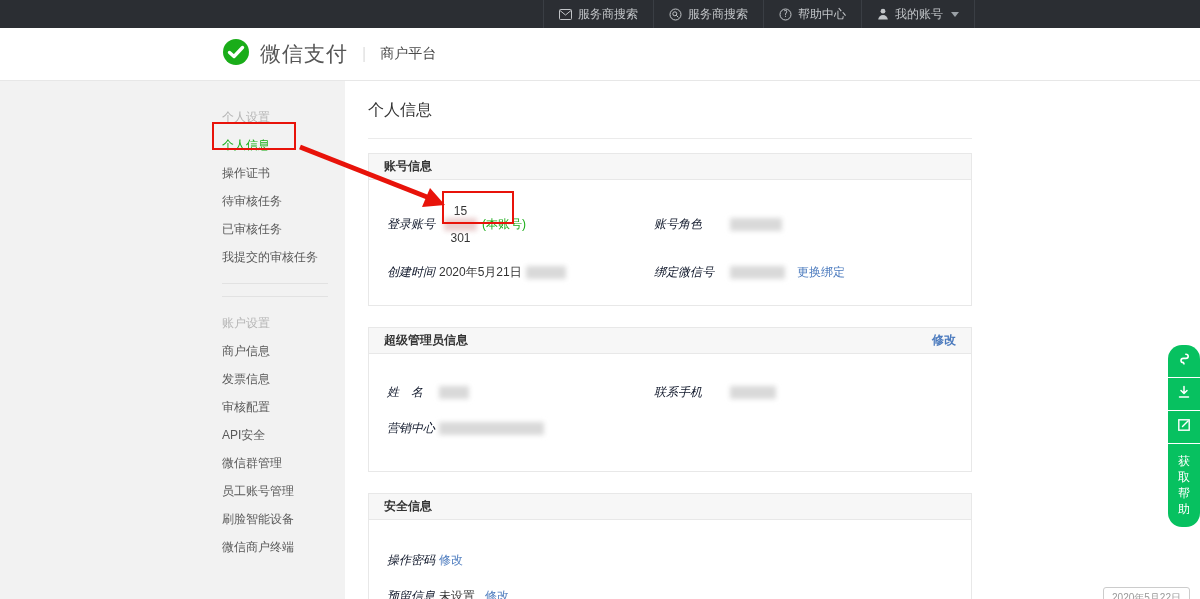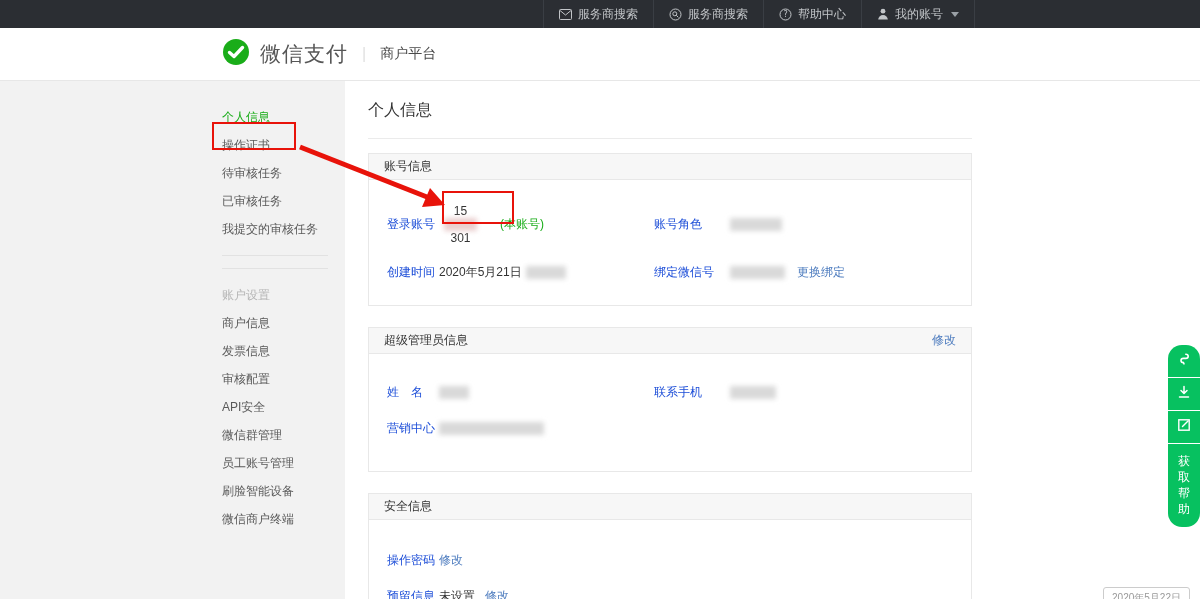--- a/index.html
+++ b/index.html
@@ -39,28 +39,28 @@
   .menu-item { color:#595959; height:28px; line-height:28px; cursor:pointer; }
   .menu-item.active { color:#1aad19; }
   .menu-divider { width:106px; border-top:1px solid #e2e2e2; margin:12px 0; }
 
   .main { position:absolute; left:345px; right:0; top:0; bottom:0; background:#fff; overflow:hidden; }
   .main-inner { margin-left:23px; width:604px; }
   .page-title { font-size:16px; color:#333; padding:19px 0 17px; border-bottom:1px solid #ebebeb; font-weight:normal; margin:0; }
 
   .card { border:1px solid #e8e8e8; margin-top:14px; }
   .card + .card { margin-top:21px; }
-  .card-header { background:#f7f7f7; border-bottom:1px solid #e8e8e8; height:26px; display:flex; align-items:center; justify-content:space-between; padding:0 15px; font-size:12px; color:#333; }
+  .card-header { background:#f7f7f7; border-bottom:1px solid #e8e8e8; height:26px; display:flex; align-items:center; justify-content:space-between; padding:0 15px; font-size:12px; color:#333;font-weight:bold; }
   .card-body { padding:24px 15px 24px 18px; font-size:12px; }
 
   .field-row { display:flex; align-items:center; margin-bottom:19px; }
   .field-row:last-child { margin-bottom:0; }
   .cell { display:flex; align-items:center; }
   .cell-left { width:267px; flex-shrink:0; }
-  .field-label { color:#1d4ed8; width:52px; flex-shrink:0; white-space:pre; }
+  .field-label { color:#0f172a; width:52px; flex-shrink:0; white-space:pre;font-style:italic; }
   .field-label.wide { width:76px; }
   .field-value { color:#333; display:flex; align-items:center; }
 
   .blur { display:inline-block; height:13px; border-radius:1px; background:#d9d9d9; filter:blur(2.5px); }
   .blur-pink { background:#eacfcf; }
 
   .link { color:#4c7bbe; cursor:pointer; }
   .green-text { color:#1aad19; }
   .acct-num { display:flex; align-items:center; padding:0 3px;flex-direction:column; }
 
@@ -136,20 +136,21 @@
     <span class="brand-name">微信支付</span>
     <span class="brand-divider">|</span>
     <span class="brand-sub">商户平台</span>
   </div>
 </div>
 
 <div class="layout">
 
   <div class="sidebar">
     <div class="menu">
+      <div class="menu-label">个人设置</div>
       <div class="menu-item active">个人信息</div>
       <div class="menu-item">操作证书</div>
       <div class="menu-item">待审核任务</div>
       <div class="menu-item">已审核任务</div>
       <div class="menu-item">我提交的审核任务</div>
       <div class="menu-divider"></div>
       <div class="menu-divider"></div>
       <div class="menu-label">账户设置</div>
       <div class="menu-item">商户信息</div>
       <div class="menu-item">发票信息</div>
@@ -173,21 +174,21 @@
         </div>
         <div class="card-body">
           <div class="field-row">
             <div class="cell cell-left">
               <span class="field-label">登录账号</span>
               <span class="field-value acct-num">
                 <span>15</span>
                 <span class="blur blur-pink" style="width:33px; margin:0 2px;"></span>
                 <span>301</span>
               </span>
-              <span class="green-text" style="margin-left:18px;">(本账号)</span>
+              <span class="green-text" style="margin-left:0;">(本账号)</span>
             </div>
             <div class="cell">
               <span class="field-label wide">账号角色</span>
               <span class="blur" style="width:52px;"></span>
             </div>
           </div>
           <div class="field-row">
             <div class="cell cell-left">
               <span class="field-label">创建时间</span>
               <span class="field-value">

